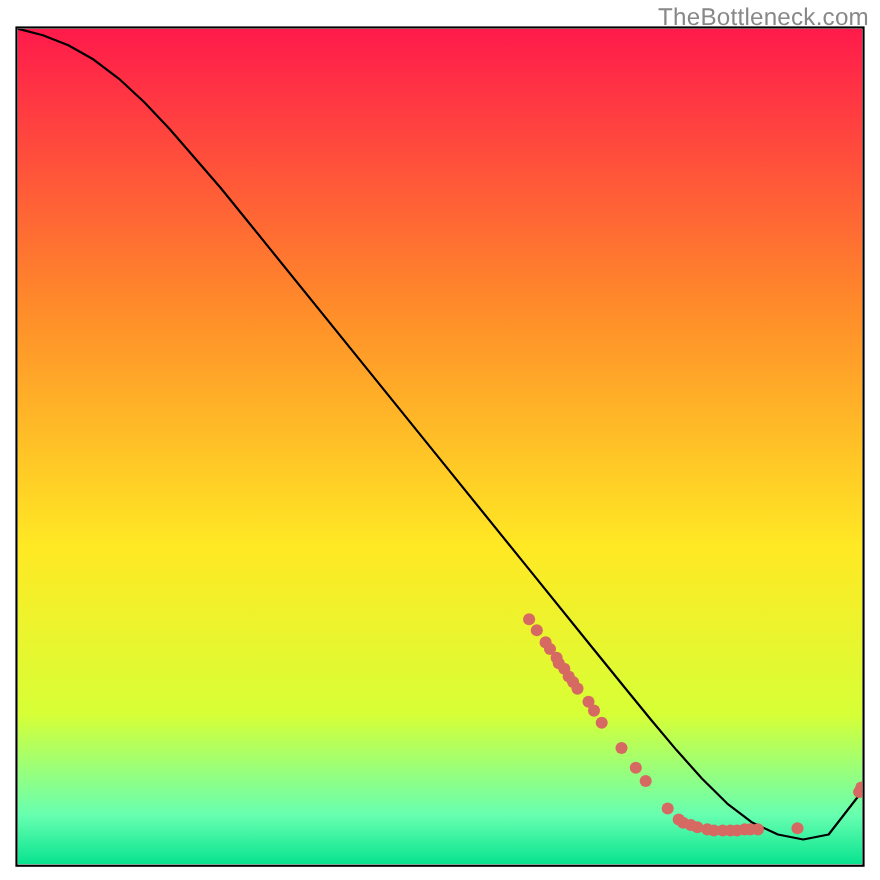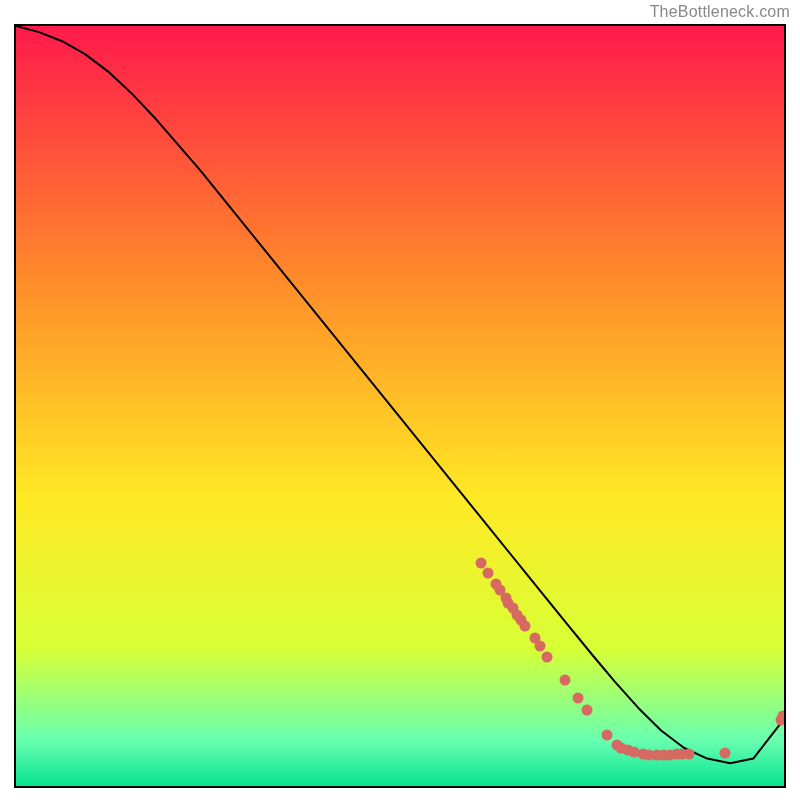--- a/index.html
+++ b/index.html
@@ -13,21 +13,21 @@
   .stage {
     position: relative;
     width: 800px;
     height: 800px;
   }
   .watermark {
     position: absolute;
     top: 3px;
     right: 10px;
     font-family: Arial, Helvetica, sans-serif;
-    font-size: 16px;
+    font-size: 22px;
     color: #888888;
     letter-spacing: 0.2px;
   }
   .plot {
     position: absolute;
     left: 14px;
     top: 24px;
     width: 772px;
     height: 764px;
     border: 2px solid #000000;

